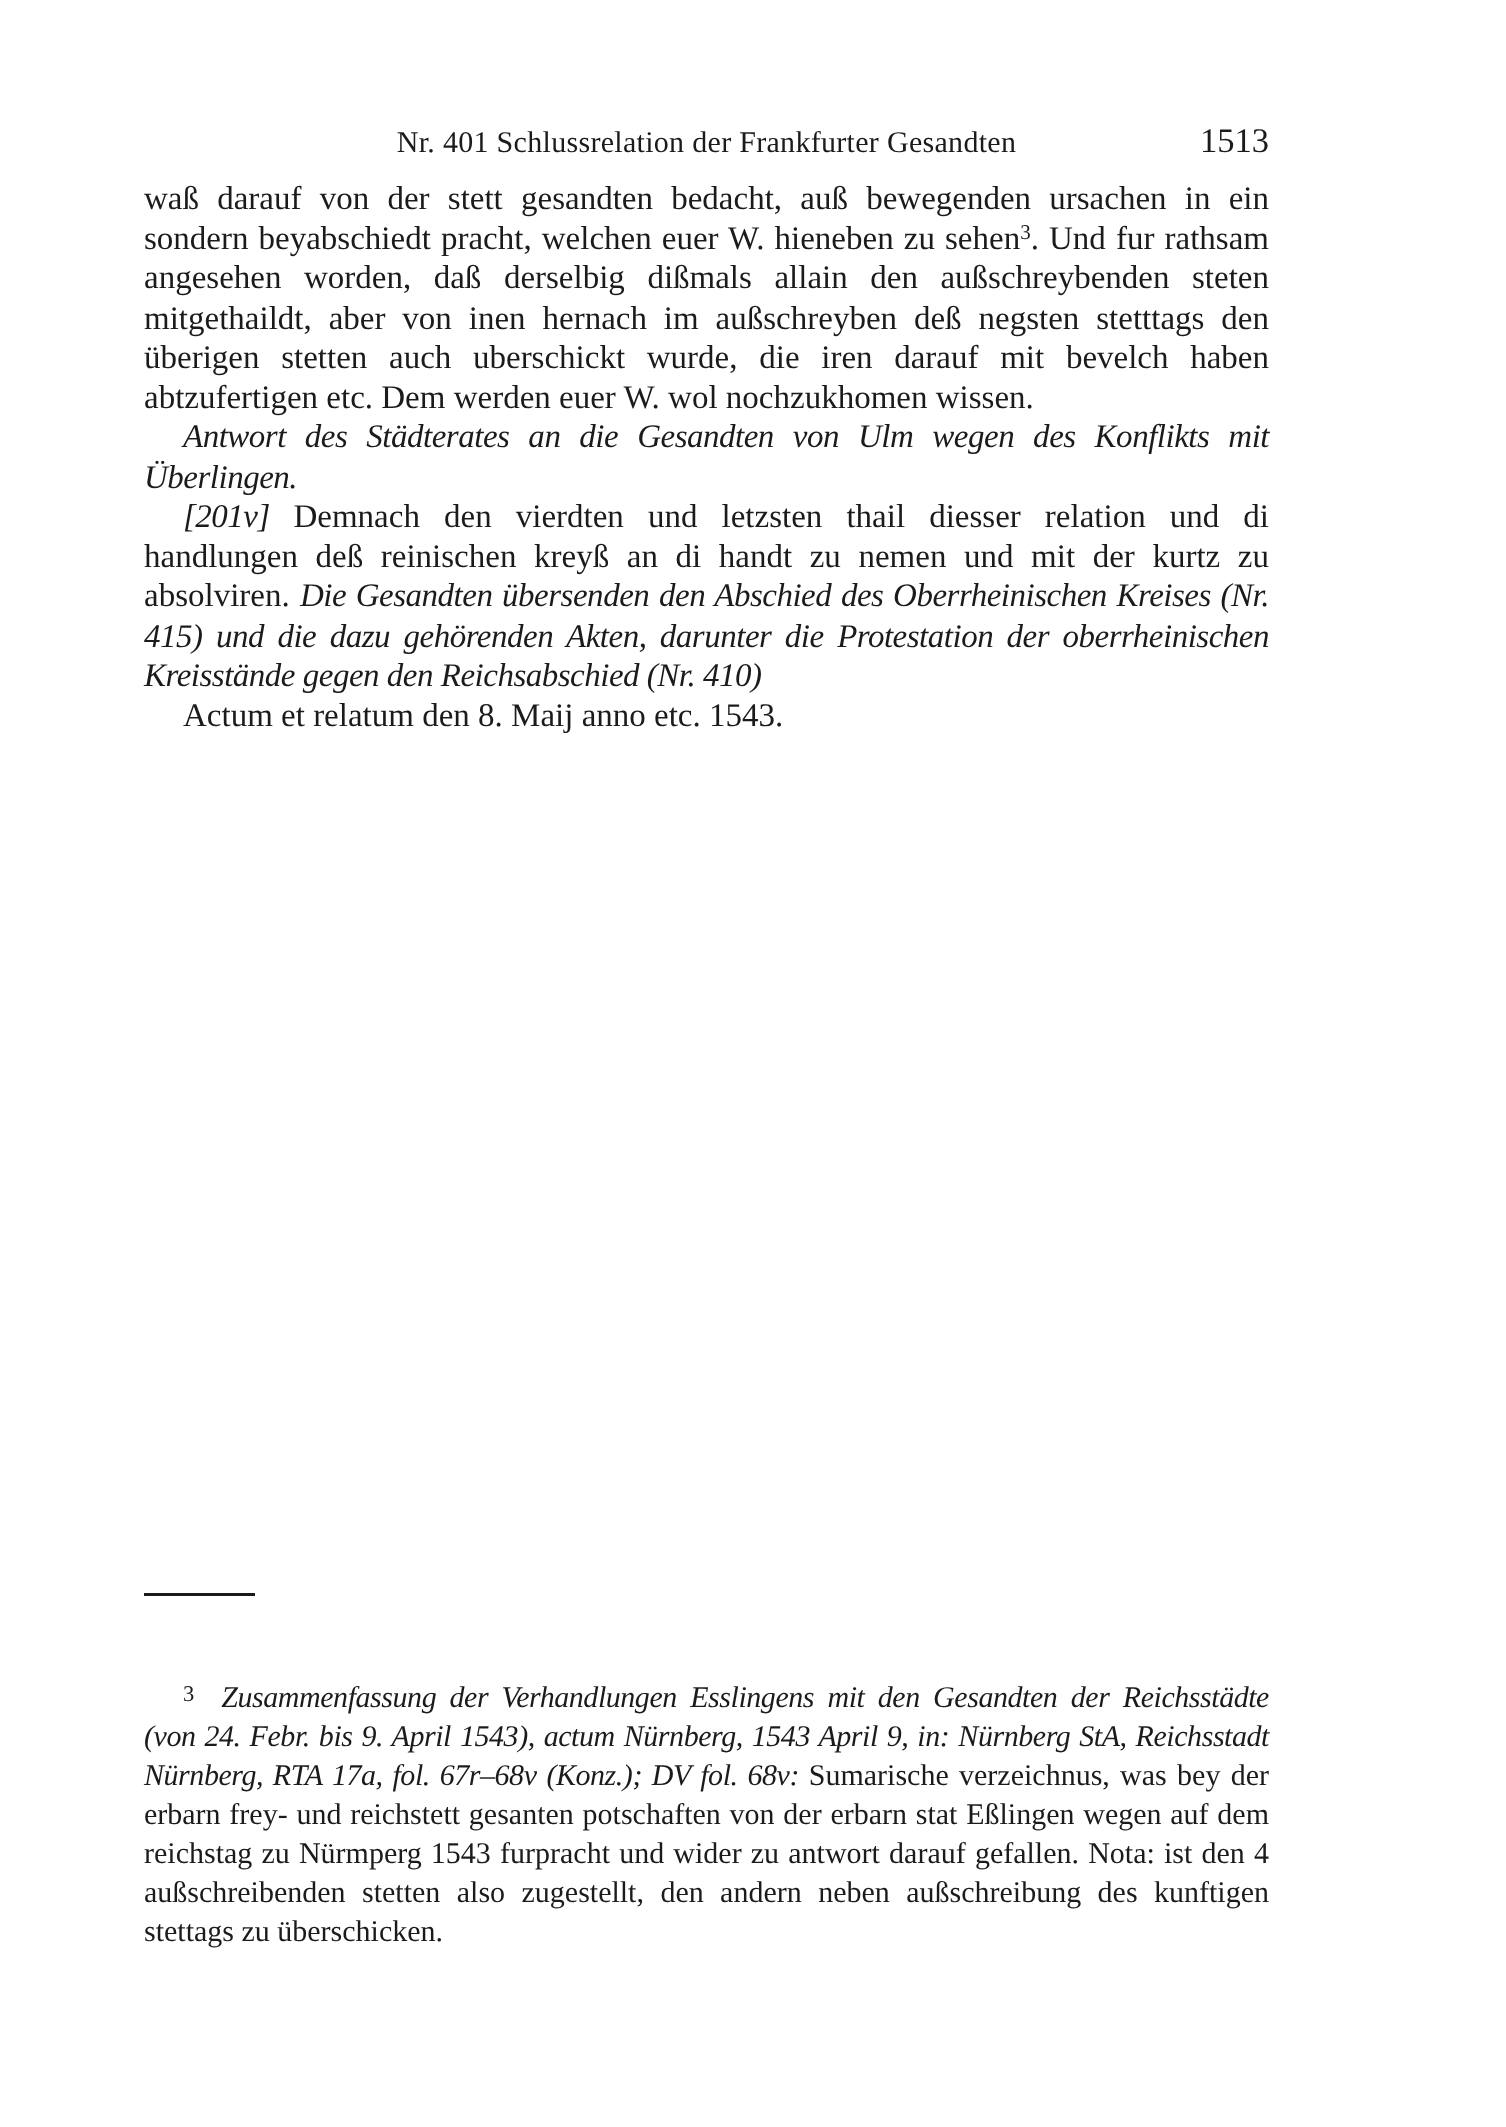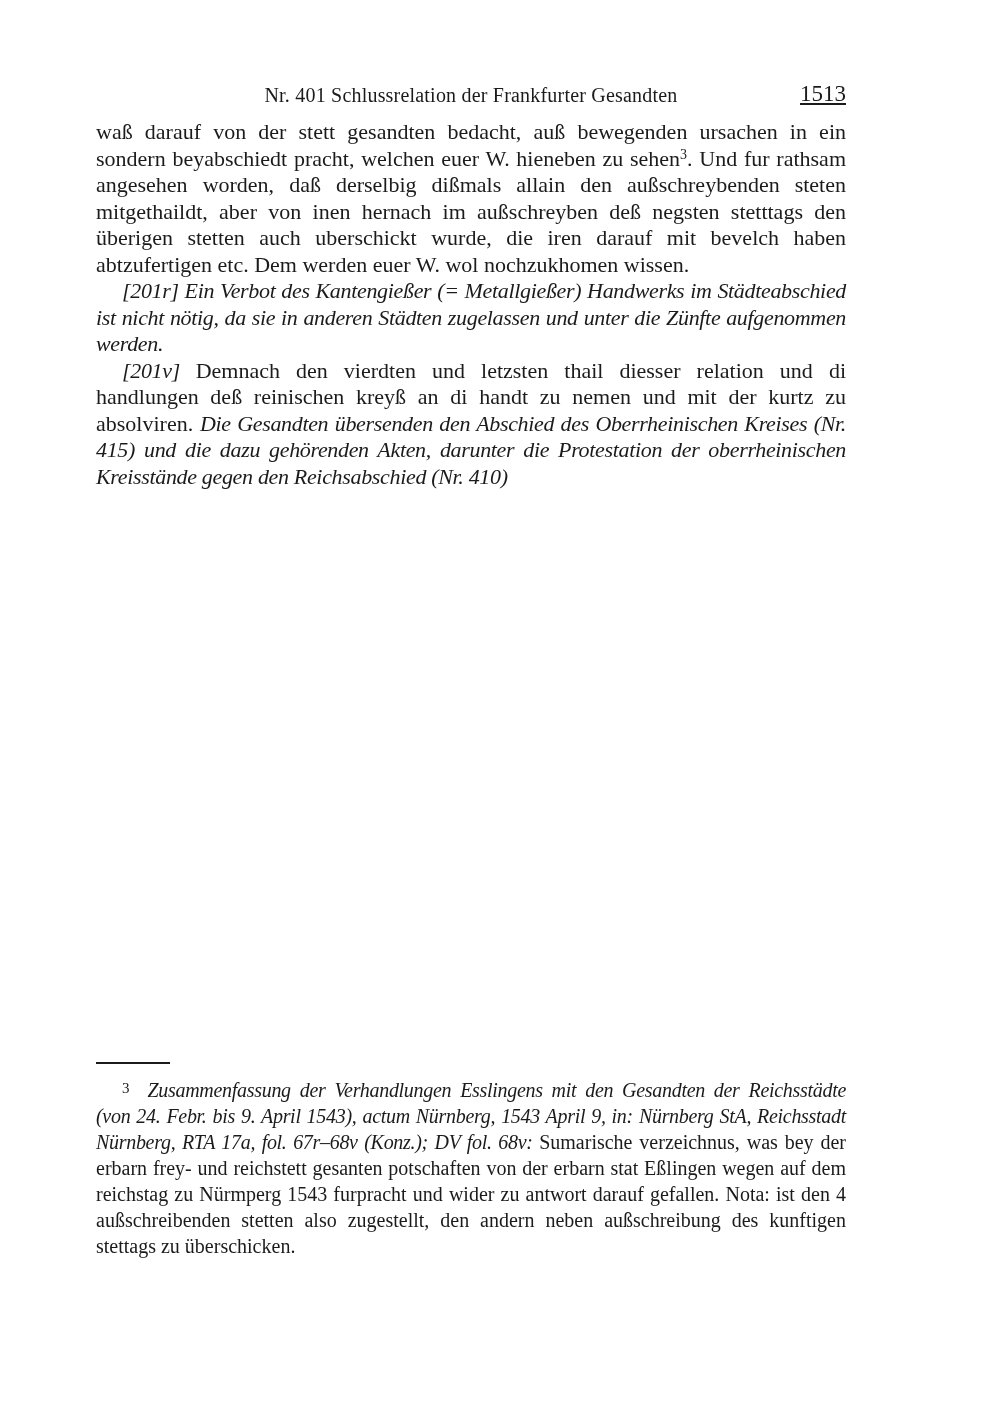--- a/index.html
+++ b/index.html
@@ -31,21 +31,20 @@
     font-size: 20px;
     line-height: 26px;
     letter-spacing: 0.2px;
   }
   .page-number {
     position: absolute;
     right: 0;
     top: -2px;
     font-size: 23px;
     line-height: 28px;
-    text-decoration: underline;
   }
   
   .body-text {
     position: absolute;
     left: 96px;
     top: 119px;
     width: 750px;
   }
   .body-text p.para {
     font-size: 22px;
@@ -75,20 +74,21 @@
     left: 96px;
     top: 1077px;
     width: 750px;
   }
   .footnotes p.footnote {
     font-size: 20px;
     line-height: 26px;
     text-align: justify;
     text-indent: 26px;
     hyphens: auto;
+    margin-top: 42px;
   }
   .fn-num {
     font-size: 15px;
     line-height: 0;
     position: relative;
     top: -4px;
     margin-right: 18px;
   }
 </style>
 </head>
@@ -96,22 +96,23 @@
 
 <div class="page">
 
   <div class="running-head">
     <span class="running-title">Nr. 401 Schlussrelation der Frankfurter Gesandten</span>
     <span class="page-number">1513</span>
   </div>
 
   <div class="body-text">
       <p class="para"><span class="rm">waß darauf von der stett gesandten bedacht, auß bewegenden ursachen in ein sondern beyabschiedt pracht, welchen euer W. hieneben zu sehen</span><span class="sup">3</span><span class="rm">. Und fur rathsam angesehen worden, daß derselbig dißmals allain den außschreybenden steten mitgethaildt, aber von inen hernach im außschreyben deß negsten stetttags den überigen stetten auch uberschickt wurde, die iren darauf mit bevelch haben abtzufertigen etc. Dem werden euer W. wol nochzukhomen wissen.</span></p>
-      <p class="para ind"><span class="it">[201r] Ein Verbot des Kantengießer (= Metallgießer) Handwerks im Städteabschied ist nicht nötig, da sie in anderen Städten zugelassen und unter die Zünfte aufgenommen werden.</span></p>
+      <p class="para ind"><span class="it">Antwort des Städterates an die Gesandten von Ulm wegen des Konflikts mit Überlingen.</span></p>
       <p class="para ind"><span class="it">[201v] </span><span class="rm">Demnach den vierdten und letzsten thail diesser relation und di handlungen deß reinischen kreyß an di handt zu nemen und mit der kurtz zu absolviren. </span><span class="it">Die Gesandten übersenden den Abschied des Oberrheinischen Kreises (Nr. 415) und die dazu gehörenden Akten, darunter die Protestation der oberrheinischen Kreisstände gegen den Reichsabschied (Nr. 410)</span></p>
+      <p class="para ind"><span class="rm">Actum et relatum den 8. Maij anno etc. 1543.</span></p>
     </div>
 
   <div class="footnote-sep"></div>
 
   <div class="footnotes">
       <p class="footnote"><span class="fn-num">3</span><span class="it">Zusammenfassung der Verhandlungen Esslingens mit den Gesandten der Reichsstädte (von 24. Febr. bis 9. April 1543), actum Nürnberg, 1543 April 9, in: Nürnberg StA, Reichsstadt Nürnberg, RTA 17a, fol. 67r–68v (Konz.); DV fol. 68v: </span><span class="rm">Sumarische verzeichnus, was bey der erbarn frey- und reichstett gesanten potschaften von der erbarn stat Eßlingen wegen auf dem reichstag zu Nürmperg 1543 furpracht und wider zu antwort darauf gefallen. Nota: ist den 4 außschreibenden stetten also zugestellt, den andern neben außschreibung des kunftigen stettags zu überschicken.</span></p>
     </div>
 
 </div>
 

